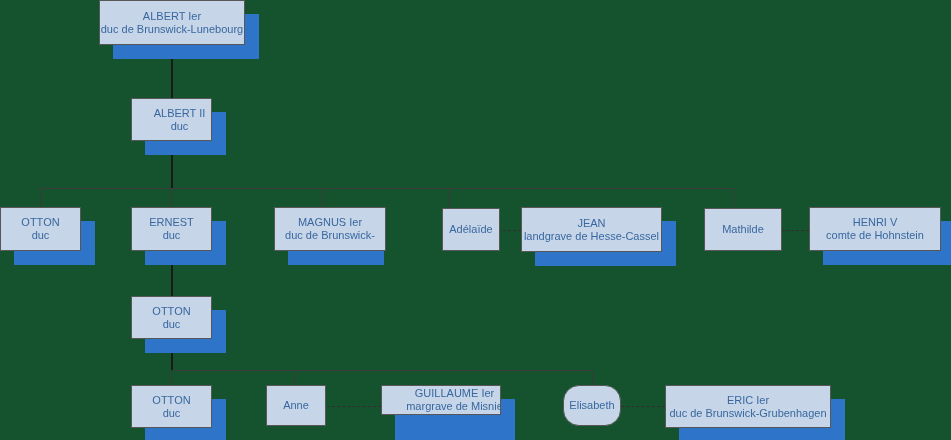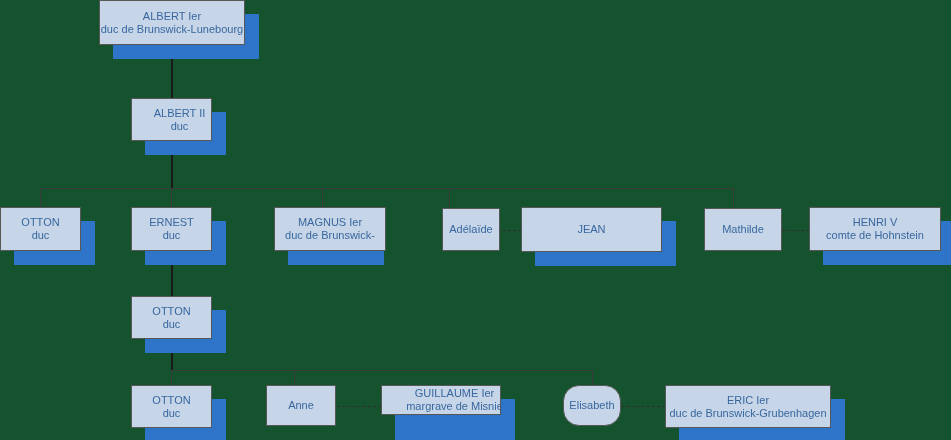--- a/index.html
+++ b/index.html
@@ -128,20 +128,21 @@
     <span class="l1">MAGNUS Ier</span>
     <span class="l2">duc de Brunswick-</span>
   </div>
 
   <div class="node" style="left:420px; top:208px; width:58px; height:43px;margin-left:22px;">
     <span class="l1">Adélaïde</span>
   </div>
 
   <div class="node" style="left:521px; top:207px; width:141px; height:45px;">
     <span class="l1">JEAN</span>
+    <span class="l2">landgrave de Hesse-Cassel</span>
   </div>
 
   <div class="node" style="left:704px; top:208px; width:78px; height:43px;">
     <span class="l1">Mathilde</span>
   </div>
 
   <div class="node" style="left:809px; top:207px; width:132px; height:44px;">
     <span class="l1">HENRI V</span>
     <span class="l2">comte de Hohnstein</span>
   </div>
@@ -149,21 +150,21 @@
   <div class="node" style="left:131px; top:296px; width:81px; height:43px;">
     <span class="l1">OTTON</span>
     <span class="l2">duc</span>
   </div>
 
   <div class="node" style="left:131px; top:385px; width:81px; height:43px;">
     <span class="l1">OTTON</span>
     <span class="l2">duc</span>
   </div>
 
-  <div class="node" style="left:266px; top:385px; width:70px; height:41px;">
+  <div class="node" style="left:266px; top:385px; width:60px; height:41px;">
     <span class="l1">Anne</span>
   </div>
 
   <div class="node" style="left:381px; top:385px; width:120px; height:30px;padding-left:27px;">
     <span class="l1">GUILLAUME Ier</span>
     <span class="l2">margrave de Misnie</span>
   </div>
 
   <div class="node" style="left:563px; top:385px; width:58px; height:41px;border-radius:16px;">
     <span class="l1">Elisabeth</span>

